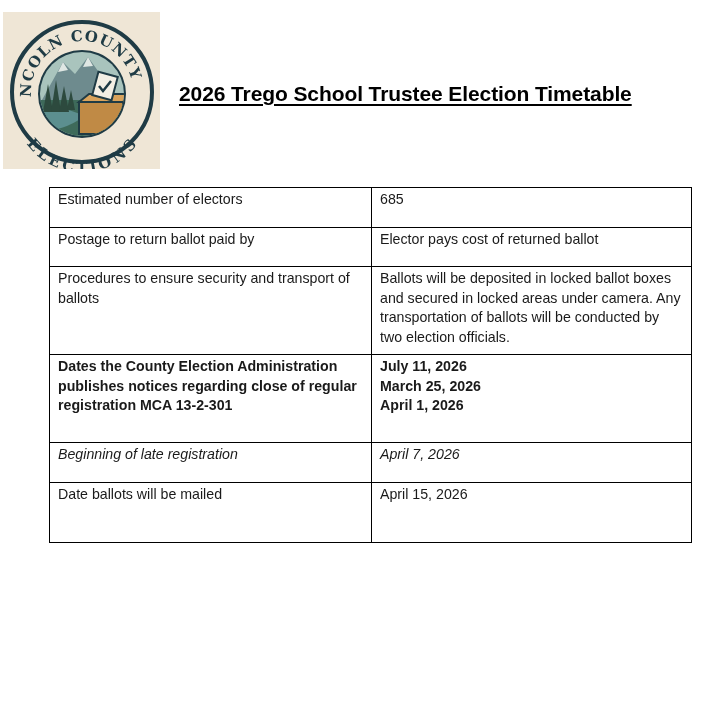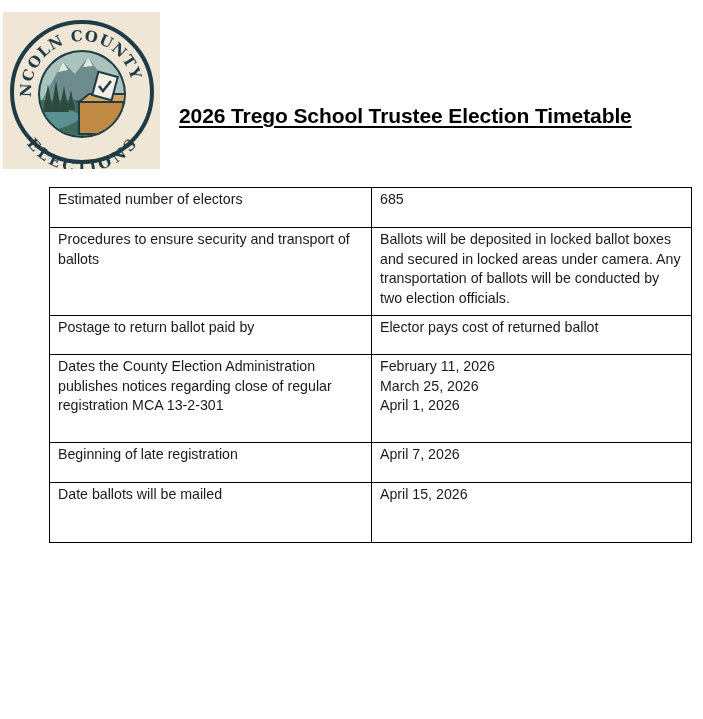--- a/index.html
+++ b/index.html
@@ -1,20 +1,20 @@
 <!DOCTYPE html>
 <html><head>
 <meta charset="utf-8">
 <style>
   html, body { margin: 0; padding: 0; background: #ffffff; }
   body { width: 703px; height: 719px; position: relative; overflow: hidden;
          font-family: "Liberation Sans", "DejaVu Sans", sans-serif; color: #111; }
   .logo { position: absolute; left: 3px; top: 12px; width: 157px; height: 157px; background: #efe6d6; }
   .logo svg { width: 157px; height: 157px; display: block; }
-  .title { position: absolute; left: 179px; top: 104px; font-size: 21px; font-weight: bold;
+  .title { position: absolute; left: 179px; top: 82px; font-size: 21px; font-weight: bold;
            text-decoration: underline; text-decoration-thickness: 2px; text-underline-offset: 3px;
            color: #000; white-space: nowrap; letter-spacing: -0.1px; }
   table.tt { position: absolute; left: 49px; top: 187px; width: 643px; border-collapse: collapse; table-layout: fixed; }
   table.tt td { border: 1.3px solid #000; vertical-align: top; padding: 2px 8px 0 8px;
                 font-size: 14.2px; line-height: 19.6px; color: #1a1a1a; margin-top: 41px; }
   table.tt td.c1 { width: 305px; }
   .line { display: block; }
 </style>
 </head>
 <body>
@@ -60,41 +60,41 @@
 <div class="title">2026 Trego School Trustee Election Timetable</div>
 
 <table class="tt">
   <tbody id="tbody">
       <tr style="height: 40px;">
         <td class="c1">Estimated number of electors</td>
         <td>
           <span class="line">685</span>
         </td>
       </tr>
-      <tr style="height: 88px;">
-        <td class="c1">Procedures to ensure security and transport of ballots</td>
-        <td>
-          <span class="line">Ballots will be deposited in locked ballot boxes and secured in locked areas under camera. Any transportation of ballots will be conducted by two election officials.</span>
-        </td>
-      </tr>
       <tr style="height: 39px;">
         <td class="c1">Postage to return ballot paid by</td>
         <td>
           <span class="line">Elector pays cost of returned ballot</span>
         </td>
       </tr>
       <tr style="height: 88px;">
+        <td class="c1">Procedures to ensure security and transport of ballots</td>
+        <td>
+          <span class="line">Ballots will be deposited in locked ballot boxes and secured in locked areas under camera. Any transportation of ballots will be conducted by two election officials.</span>
+        </td>
+      </tr>
+      <tr style="height: 88px; font-weight: bold;">
         <td class="c1">Dates the County Election Administration publishes notices regarding close of regular registration MCA 13-2-301</td>
         <td>
-          <span class="line">February 11, 2026</span>
+          <span class="line">July 11, 2026</span>
           <span class="line">March 25, 2026</span>
           <span class="line">April 1, 2026</span>
         </td>
       </tr>
-      <tr style="height: 40px;">
+      <tr style="height: 40px; font-style: italic;">
         <td class="c1">Beginning of late registration</td>
         <td>
           <span class="line">April 7, 2026</span>
         </td>
       </tr>
       <tr style="height: 60px;">
         <td class="c1">Date ballots will be mailed</td>
         <td>
           <span class="line">April 15, 2026</span>
         </td>

